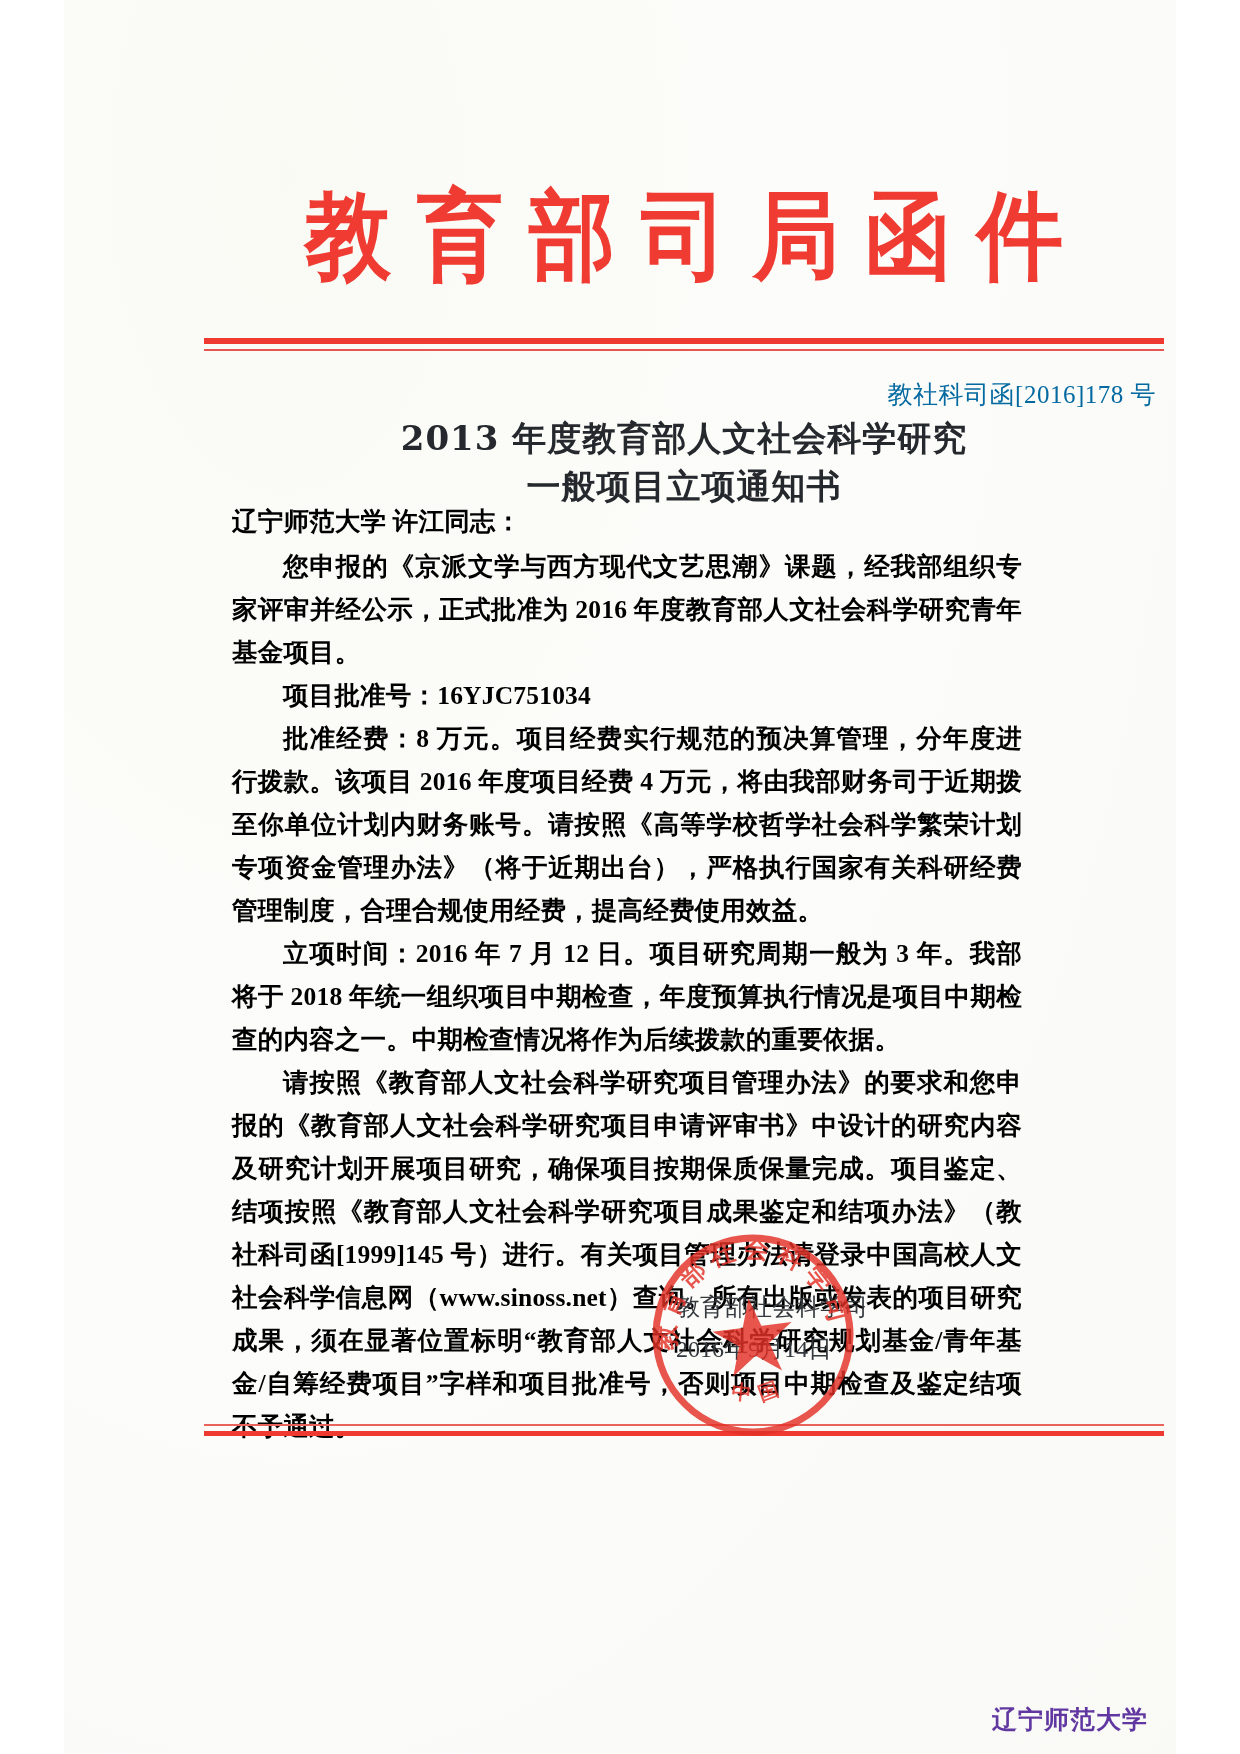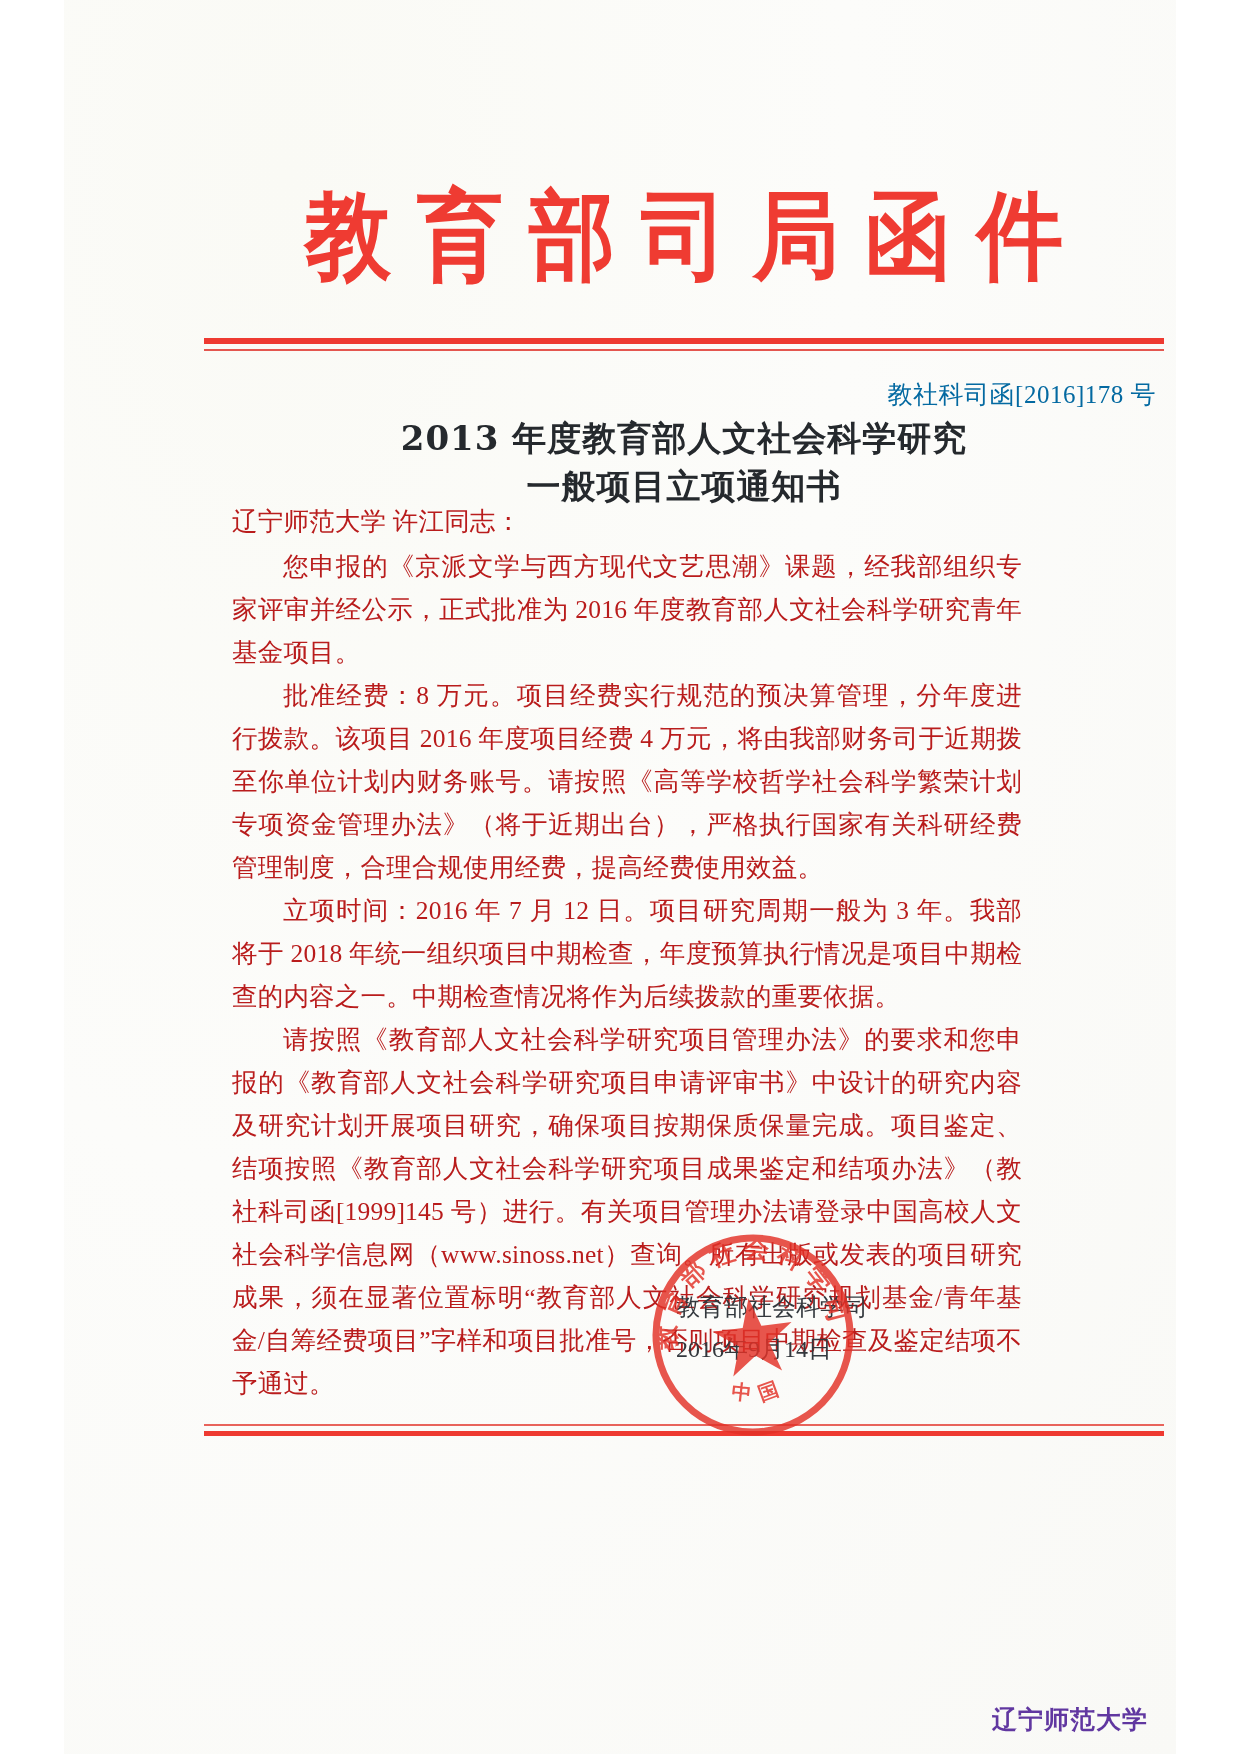--- a/index.html
+++ b/index.html
@@ -95,24 +95,25 @@
   .doc-title .tl { display: block; }
 
   
   .body-block {
     position: absolute;
     top: 500px;
     left: 168px;
     width: 790px;
     font-size: 25.5px;
     line-height: 43px;
-    color: #b91c1c;
+    color: #000000;
     text-align: justify;
     text-justify: inter-ideograph;
     letter-spacing: 0.2px;
+    font-weight: bold;
   }
   .salutation { margin: 0 0 2px 0; }
   .para { margin: 0; text-indent: 2em; }
 
   
   .seal {
     position: absolute;
     left: 582px;
     top: 1228px;
     width: 214px;
@@ -176,20 +177,21 @@
   <div class="doc-number">教社科司函[2016]178 号</div>
 
   <div class="doc-title">
     <span class="tl">2013 年度教育部人文社会科学研究</span>
     <span class="tl">一般项目立项通知书</span>
   </div>
 
   <div class="body-block">
     <p class="salutation">辽宁师范大学 许江同志：</p>
     <p class="para">您申报的《京派文学与西方现代文艺思潮》课题，经我部组织专家评审并经公示，正式批准为 2016 年度教育部人文社会科学研究青年基金项目。</p>
+    <p class="para">项目批准号：16YJC751034</p>
     <p class="para">批准经费：8 万元。项目经费实行规范的预决算管理，分年度进行拨款。该项目 2016 年度项目经费 4 万元，将由我部财务司于近期拨至你单位计划内财务账号。请按照《高等学校哲学社会科学繁荣计划专项资金管理办法》（将于近期出台），严格执行国家有关科研经费管理制度，合理合规使用经费，提高经费使用效益。</p>
     <p class="para">立项时间：2016 年 7 月 12 日。项目研究周期一般为 3 年。我部将于 2018 年统一组织项目中期检查，年度预算执行情况是项目中期检查的内容之一。中期检查情况将作为后续拨款的重要依据。</p>
     <p class="para">请按照《教育部人文社会科学研究项目管理办法》的要求和您申报的《教育部人文社会科学研究项目申请评审书》中设计的研究内容及研究计划开展项目研究，确保项目按期保质保量完成。项目鉴定、结项按照《教育部人文社会科学研究项目成果鉴定和结项办法》（教社科司函[1999]145 号）进行。有关项目管理办法请登录中国高校人文社会科学信息网（www.sinoss.net）查询。所有出版或发表的项目研究成果，须在显著位置标明“教育部人文社会科学研究规划基金/青年基金/自筹经费项目”字样和项目批准号，否则项目中期检查及鉴定结项不予通过。</p>
   </div>
 
   <div class="signature">
     <span class="sig-line">教育部社会科学司</span>
     <span class="sig-line">2016年9月14日</span>
   </div>
 

